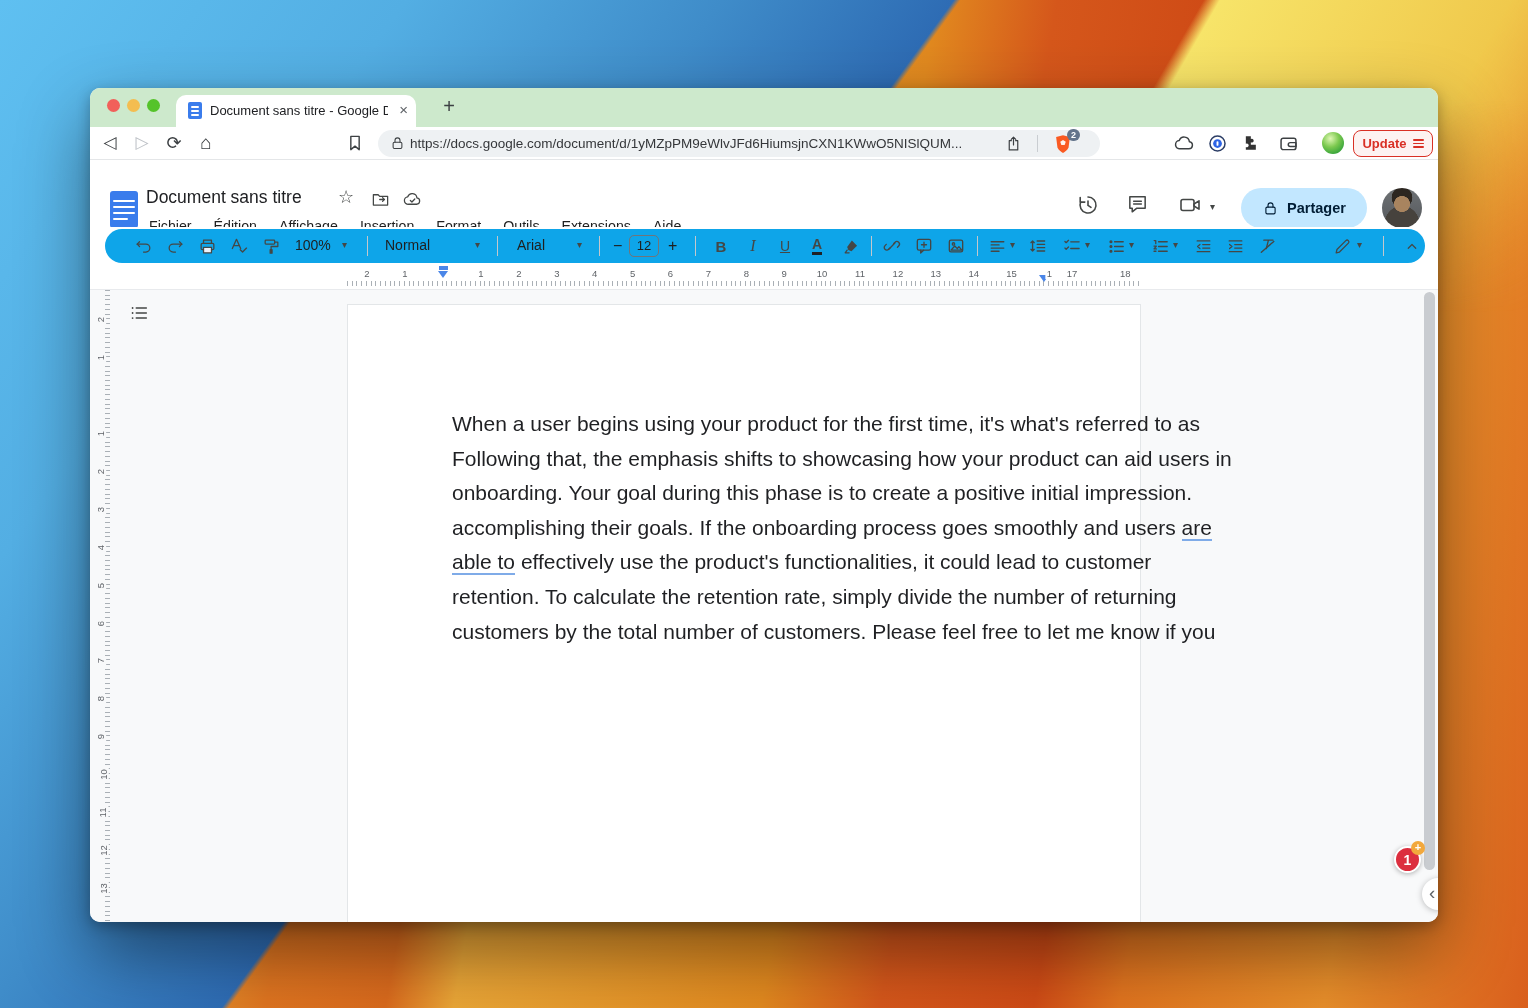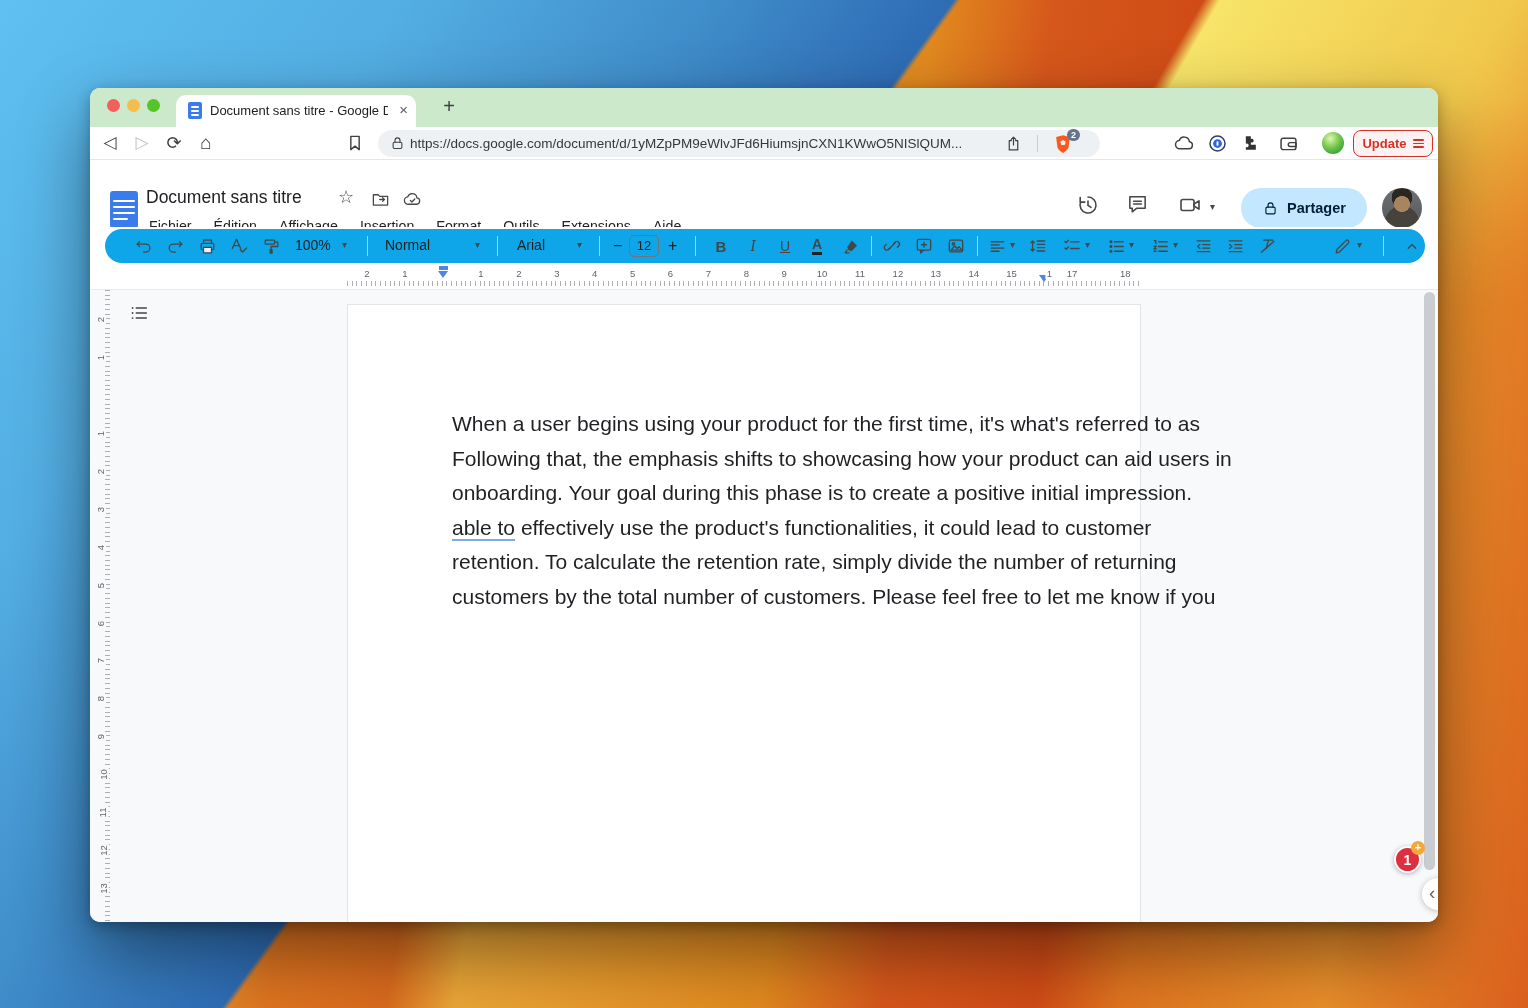--- a/index.html
+++ b/index.html
@@ -439,20 +439,21 @@
             <circle cx="5" cy="17.5" r="1" fill="#444746" stroke="none"></circle>
             <path d="M9 6.5h11M9 12h11M9 17.5h11"></path>
           </svg>
       </div>
 
       <div class="page">
         <div class="textblock">
           <div class="dline"><span>When a user begins using your product for the first time, it's what's referred to as</span><span class="grammar"></span><span></span></div>
           <div class="dline"><span>Following that, the emphasis shifts to showcasing how your product can aid users in</span><span class="grammar"></span><span></span></div>
           <div class="dline"><span>onboarding. Your goal during this phase is to create a positive initial impression.</span><span class="grammar"></span><span></span></div>
+          <div class="dline"><span>accomplishing their goals. If the onboarding process goes smoothly and users </span><span class="grammar">are</span><span></span></div>
           <div class="dline"><span></span><span class="grammar">able to</span><span> effectively use the product's functionalities, it could lead to customer</span></div>
           <div class="dline"><span>retention. To calculate the retention rate, simply divide the number of returning</span><span class="grammar"></span><span></span></div>
           <div class="dline"><span>customers by the total number of customers. Please feel free to let me know if you</span><span class="grammar"></span><span></span></div>
         </div>
       </div>
 
       <div class="vscroll"></div>
     </div>
 
     <div class="fbadge">

